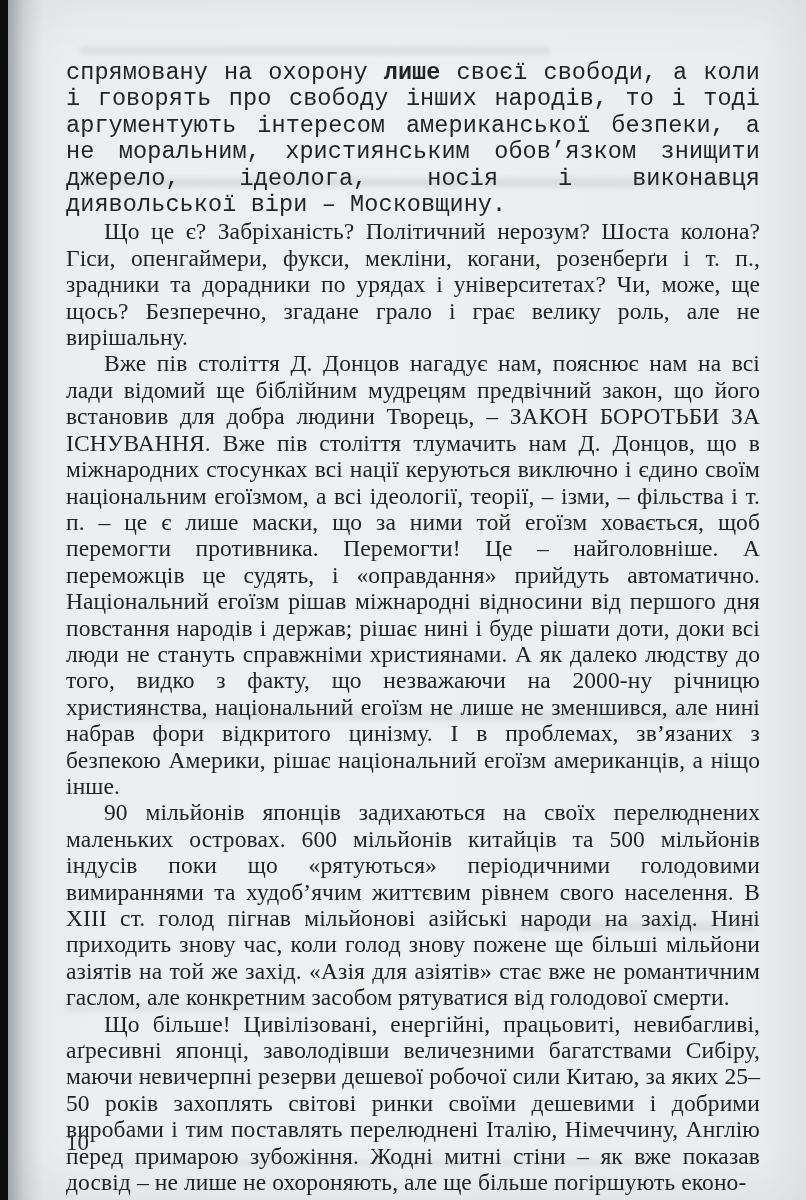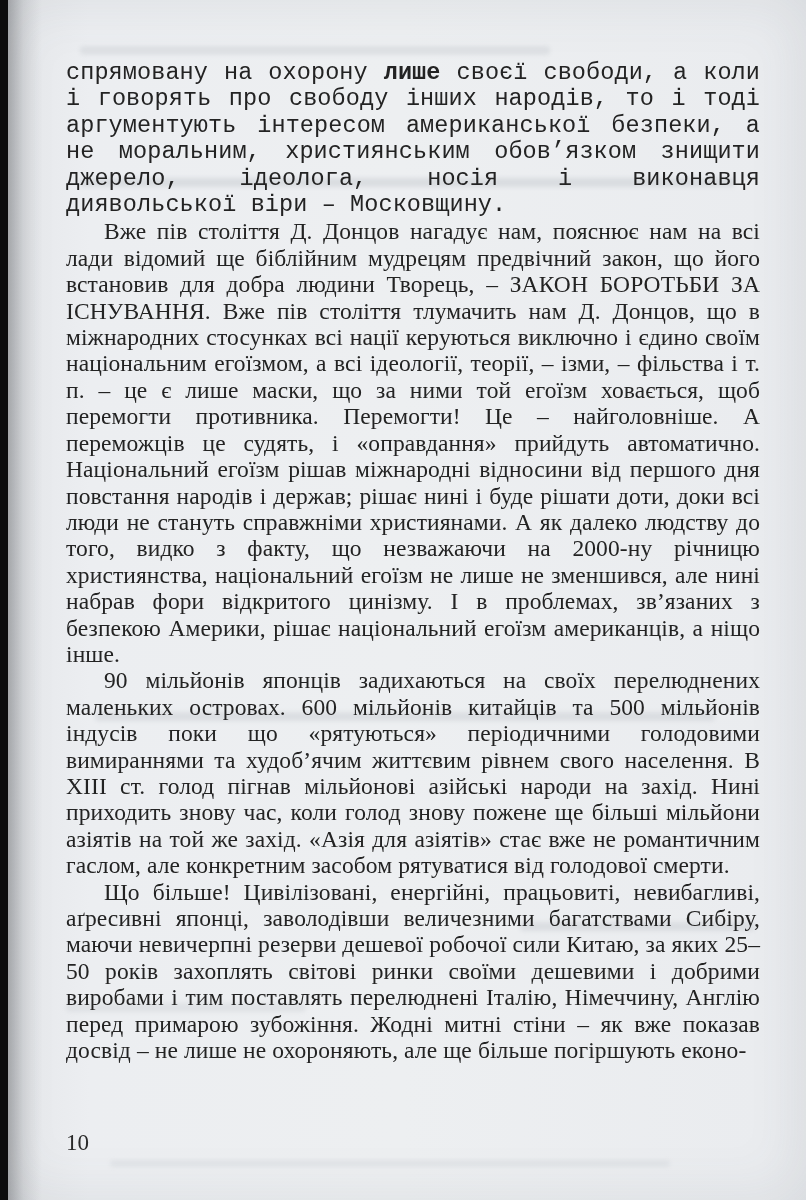--- a/index.html
+++ b/index.html
@@ -91,20 +91,21 @@
   <div class="ghost g2"></div>
   <div class="ghost g3"></div>
   <div class="ghost g4"></div>
   <div class="ghost g5"></div>
   <div class="ghost g6"></div>
 
   <main class="text-block">
 
     <p class="para no-indent"><span>спрямовану на охорону </span><span class="bold">лише</span><span> своєї свободи, а коли і говорять про свободу інших народів, то і тоді аргументують інтересом американської безпеки, а не моральним, християнським обов’язком знищити джерело, ідеолога, носія і виконавця диявольської віри – Московщину.</span></p>
 
+    <p class="para">Що це є? Забріханість? Політичний нерозум? Шоста колона? Гіси, опенгаймери, фукси, мекліни, когани, розенберґи і т. п., зрадники та дорадники по урядах і університетах? Чи, може, ще щось? Безперечно, згадане грало і грає велику роль, але не вирішальну.</p>
 
     <p class="para">Вже пів століття Д. Донцов нагадує нам, пояснює нам на всі лади відомий ще біблійним мудрецям предвічний закон, що його встановив для добра людини Творець, – ЗАКОН БОРОТЬБИ ЗА ІСНУВАННЯ. Вже пів століття тлумачить нам Д. Донцов, що в міжнародних стосунках всі нації керуються виключно і єдино своїм національним егоїзмом, а всі ідеології, теорії, – ізми, – фільства і т. п. – це є лише маски, що за ними той егоїзм ховається, щоб перемогти противника. Перемогти! Це – найголовніше. А переможців це судять, і «оправдання» прийдуть автоматично. Національний егоїзм рішав міжнародні відносини від першого дня повстання народів і держав; рішає нині і буде рішати доти, доки всі люди не стануть справжніми християнами. А як далеко людству до того, видко з факту, що незважаючи на 2000-ну річницю християнства, національний егоїзм не лише не зменшився, але нині набрав фори відкритого цинізму. І в проблемах, зв’язаних з безпекою Америки, рішає національний егоїзм американців, а ніщо інше.</p>
 
     <p class="para">90 мільйонів японців задихаються на своїх перелюднених маленьких островах. 600 мільйонів китайців та 500 мільйонів індусів поки що «рятуються» періодичними голодовими вимираннями та худоб’ячим життєвим рівнем свого населення. В XIII ст. голод пігнав мільйонові азійські народи на захід. Нині приходить знову час, коли голод знову пожене ще більші мільйони азіятів на той же захід. «Азія для азіятів» стає вже не романтичним гаслом, але конкретним засобом рятуватися від голодової смерти.</p>
 
     <p class="para">Що більше! Цивілізовані, енергійні, працьовиті, невибагливі, аґресивні японці, заволодівши величезними багатствами Сибіру, маючи невичерпні резерви дешевої робочої сили Китаю, за яких 25–50 років захоплять світові ринки своїми дешевими і добрими виробами і тим поставлять перелюднені Італію, Німеччину, Англію перед примарою зубожіння. Жодні митні стіни – як вже показав досвід – не лише не охороняють, але ще більше погіршують еконо-</p>
 
   </main>
 
   <div class="page-number">10</div>

